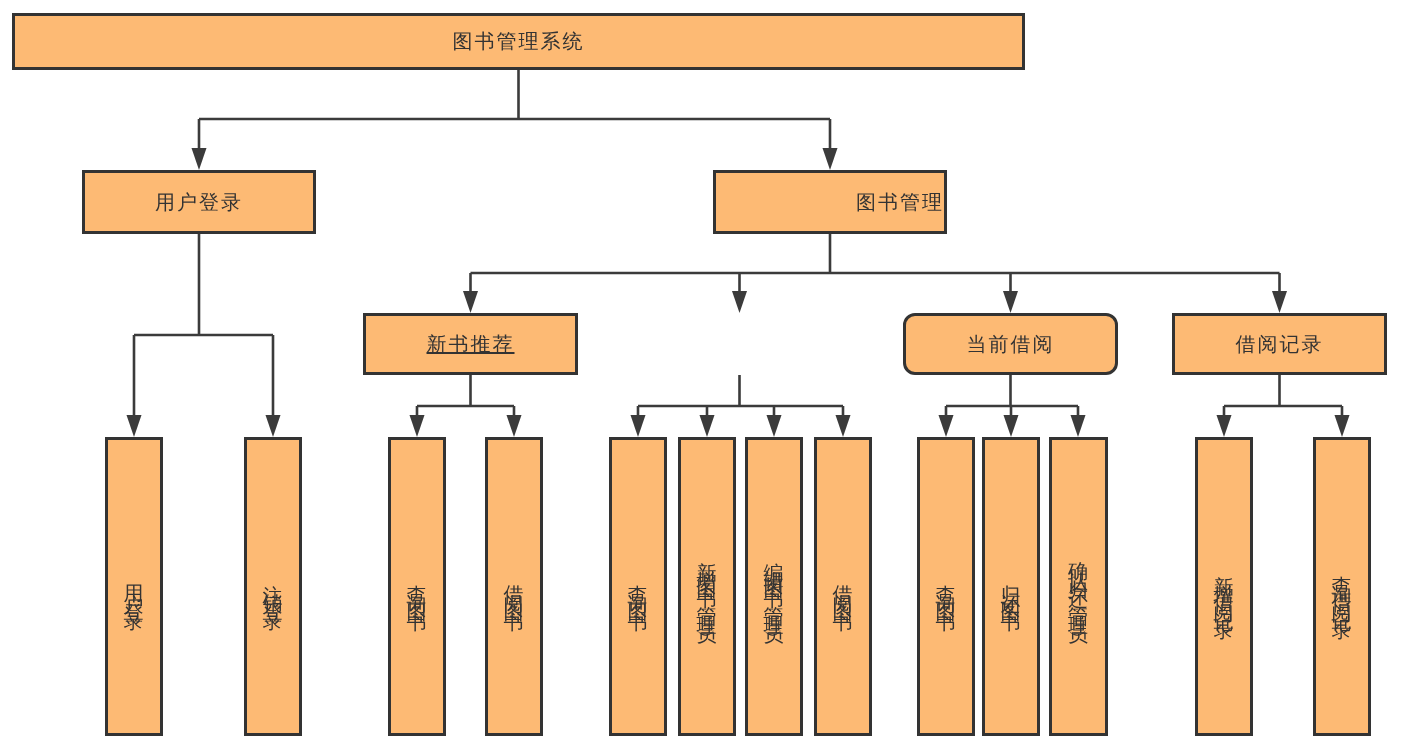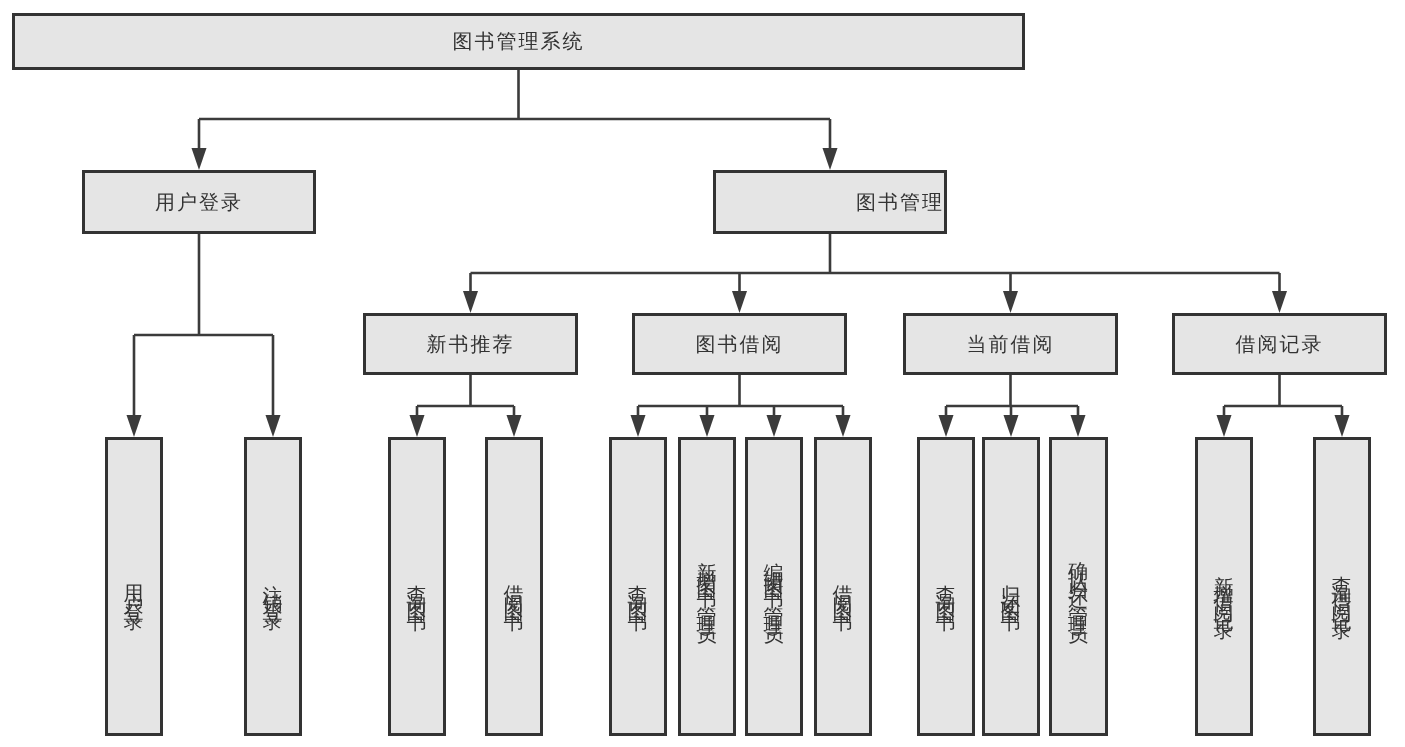--- a/index.html
+++ b/index.html
@@ -17,21 +17,21 @@
   }
   .wires {
     position: absolute;
     left: 0;
     top: 0;
     z-index: 1;
   }
   .box {
     position: absolute;
     box-sizing: border-box;
-    background: #e5e5e5;
+    background: #fdba74;
     border: 3px solid #333333;
     color: #333333;
     display: flex;
     align-items: center;
     justify-content: center;
     font-size: 20px;
     letter-spacing: 2px;
     z-index: 2;
     text-align: center;
   }
@@ -102,27 +102,24 @@
     <span>图书管理系统</span>
   </div>
 
   <div class="box" style="left:82px; top:170px; width:234px; height:64px;">
     <span>用户登录</span>
   </div>
   <div class="box" style="left:713px; top:170px; width:234px; height:64px;justify-content:flex-end;">
     <span>图书管理</span>
   </div>
 
-  <div class="box" style="left:363px; top:313px; width:215px; height:62px;">
+  <div class="box" style="left:363px; top:313px; width:215px; height:62px;text-decoration:underline;">
     <span>新书推荐</span>
   </div>
-  <div class="box" style="left:632px; top:313px; width:215px; height:62px;">
-    <span>图书借阅</span>
-  </div>
-  <div class="box" style="left:903px; top:313px; width:215px; height:62px;">
+  <div class="box" style="left:903px; top:313px; width:215px; height:62px;border-radius:12px;">
     <span>当前借阅</span>
   </div>
   <div class="box" style="left:1172px; top:313px; width:215px; height:62px;">
     <span>借阅记录</span>
   </div>
 
   <div class="box" style="left:105px; top:437px; width:58px; height:299px;">
     <span class="vtext">用户登录</span>
   </div>
   <div class="box" style="left:244px; top:437px; width:58px; height:299px;">

